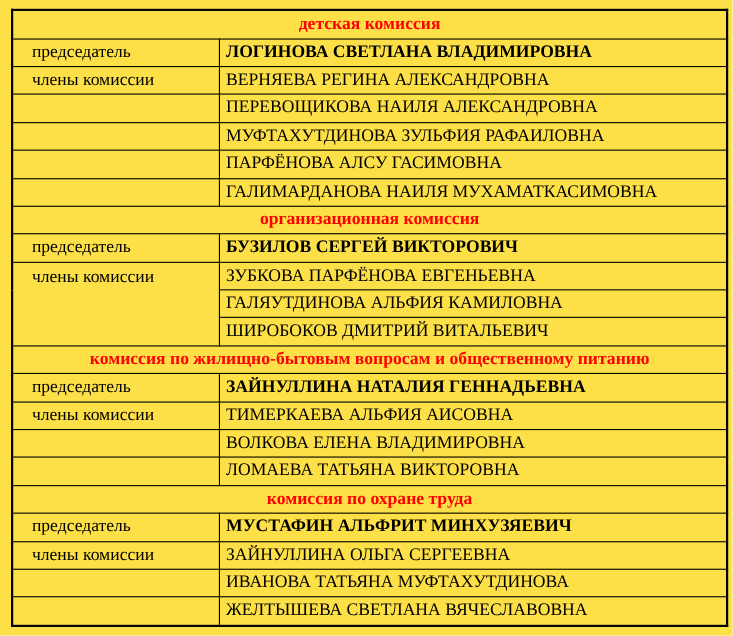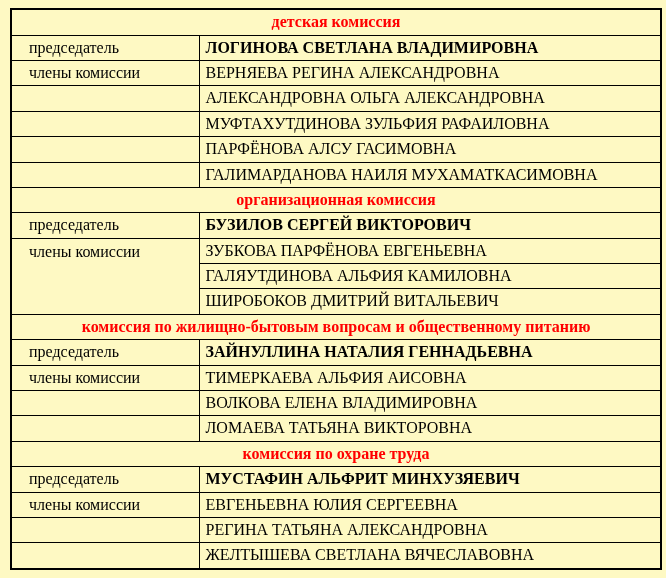--- a/index.html
+++ b/index.html
@@ -4,21 +4,21 @@
 <style>
   html, body {
     margin: 0;
     padding: 0;
     background: #ffffff;
   }
   .page {
     position: relative;
     width: 666px;
     height: 578px;
-    background: #fef9c3;
+    background: #fde047;
     font-family: "Liberation Serif", "DejaVu Serif", serif;
     color: #000000;
     overflow: hidden;
   }
   table.commissions {
     position: absolute;
     left: 10px;
     top: 8px;
     width: 652px;
     height: 562px;
@@ -74,21 +74,21 @@
         <tr>
           <td class="label-cell">председатель</td>
           <td class="name-cell chair-name">ЛОГИНОВА СВЕТЛАНА ВЛАДИМИРОВНА</td>
         </tr>
         <tr>
           <td class="label-cell">члены комиссии</td>
           <td class="name-cell">ВЕРНЯЕВА РЕГИНА АЛЕКСАНДРОВНА</td>
         </tr>
         <tr>
           <td class="label-cell"></td>
-          <td class="name-cell">АЛЕКСАНДРОВНА ОЛЬГА АЛЕКСАНДРОВНА</td>
+          <td class="name-cell">ПЕРЕВОЩИКОВА НАИЛЯ АЛЕКСАНДРОВНА</td>
         </tr>
         <tr>
           <td class="label-cell"></td>
           <td class="name-cell">МУФТАХУТДИНОВА ЗУЛЬФИЯ РАФАИЛОВНА</td>
         </tr>
         <tr>
           <td class="label-cell"></td>
           <td class="name-cell">ПАРФЁНОВА АЛСУ ГАСИМОВНА</td>
         </tr>
         <tr>
@@ -133,25 +133,25 @@
         </tr>
         <tr>
           <td class="section-header" colspan="2">комиссия по охране труда</td>
         </tr>
         <tr>
           <td class="label-cell">председатель</td>
           <td class="name-cell chair-name">МУСТАФИН АЛЬФРИТ МИНХУЗЯЕВИЧ</td>
         </tr>
         <tr>
           <td class="label-cell">члены комиссии</td>
-          <td class="name-cell">ЕВГЕНЬЕВНА ЮЛИЯ СЕРГЕЕВНА</td>
+          <td class="name-cell">ЗАЙНУЛЛИНА ОЛЬГА СЕРГЕЕВНА</td>
         </tr>
         <tr>
           <td class="label-cell"></td>
-          <td class="name-cell">РЕГИНА ТАТЬЯНА АЛЕКСАНДРОВНА</td>
+          <td class="name-cell">ИВАНОВА ТАТЬЯНА МУФТАХУТДИНОВА</td>
         </tr>
         <tr>
           <td class="label-cell"></td>
           <td class="name-cell">ЖЕЛТЫШЕВА СВЕТЛАНА ВЯЧЕСЛАВОВНА</td>
         </tr>
       </tbody>
   </table>
 </div>
 
 </body></html>

